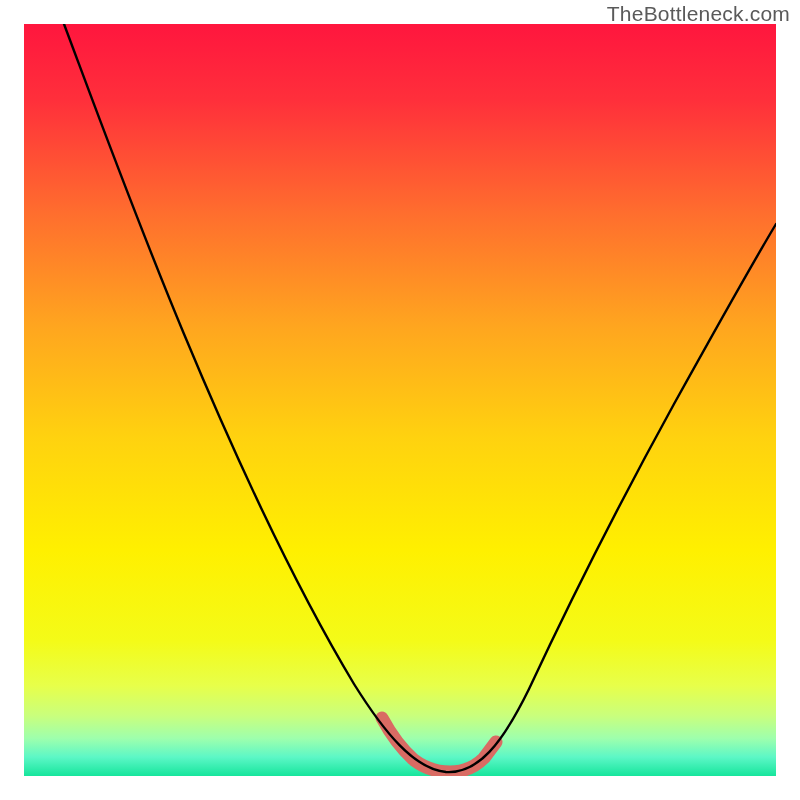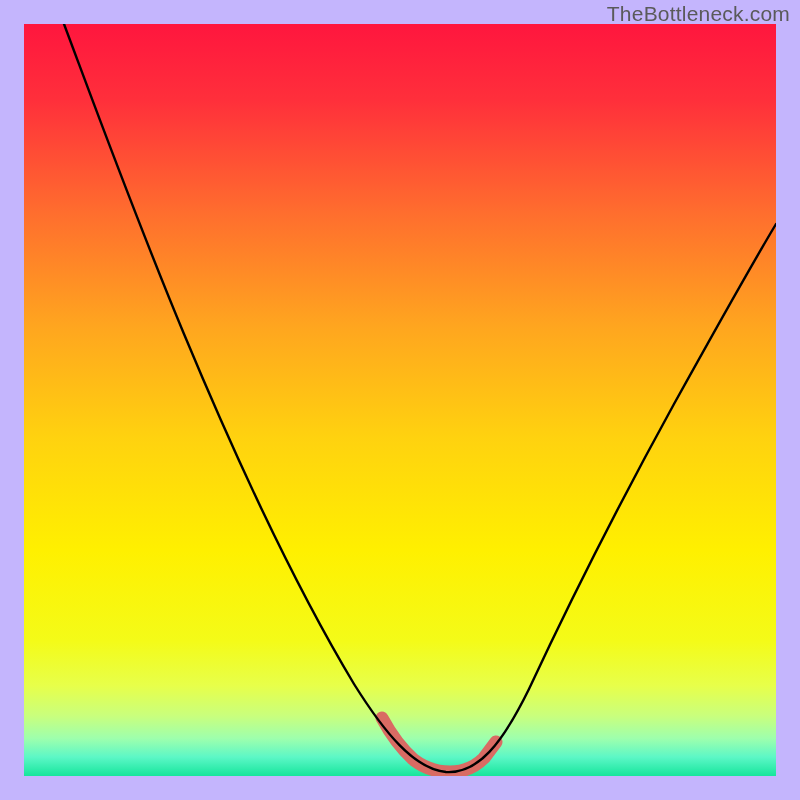--- a/index.html
+++ b/index.html
@@ -10,21 +10,21 @@
     background: #000;
     overflow: hidden;
     font-family: Arial, Helvetica, sans-serif;
   }
   .frame {
     position: absolute;
     left: 0;
     top: 0;
     width: 800px;
     height: 800px;
-    background: #c4b5fd;
+    background: #ffffff;
   }
   .plot {
     position: absolute;
     left: 24px;
     top: 24px;
     width: 752px;
     height: 752px;
     overflow: hidden;
   }
   .watermark {

